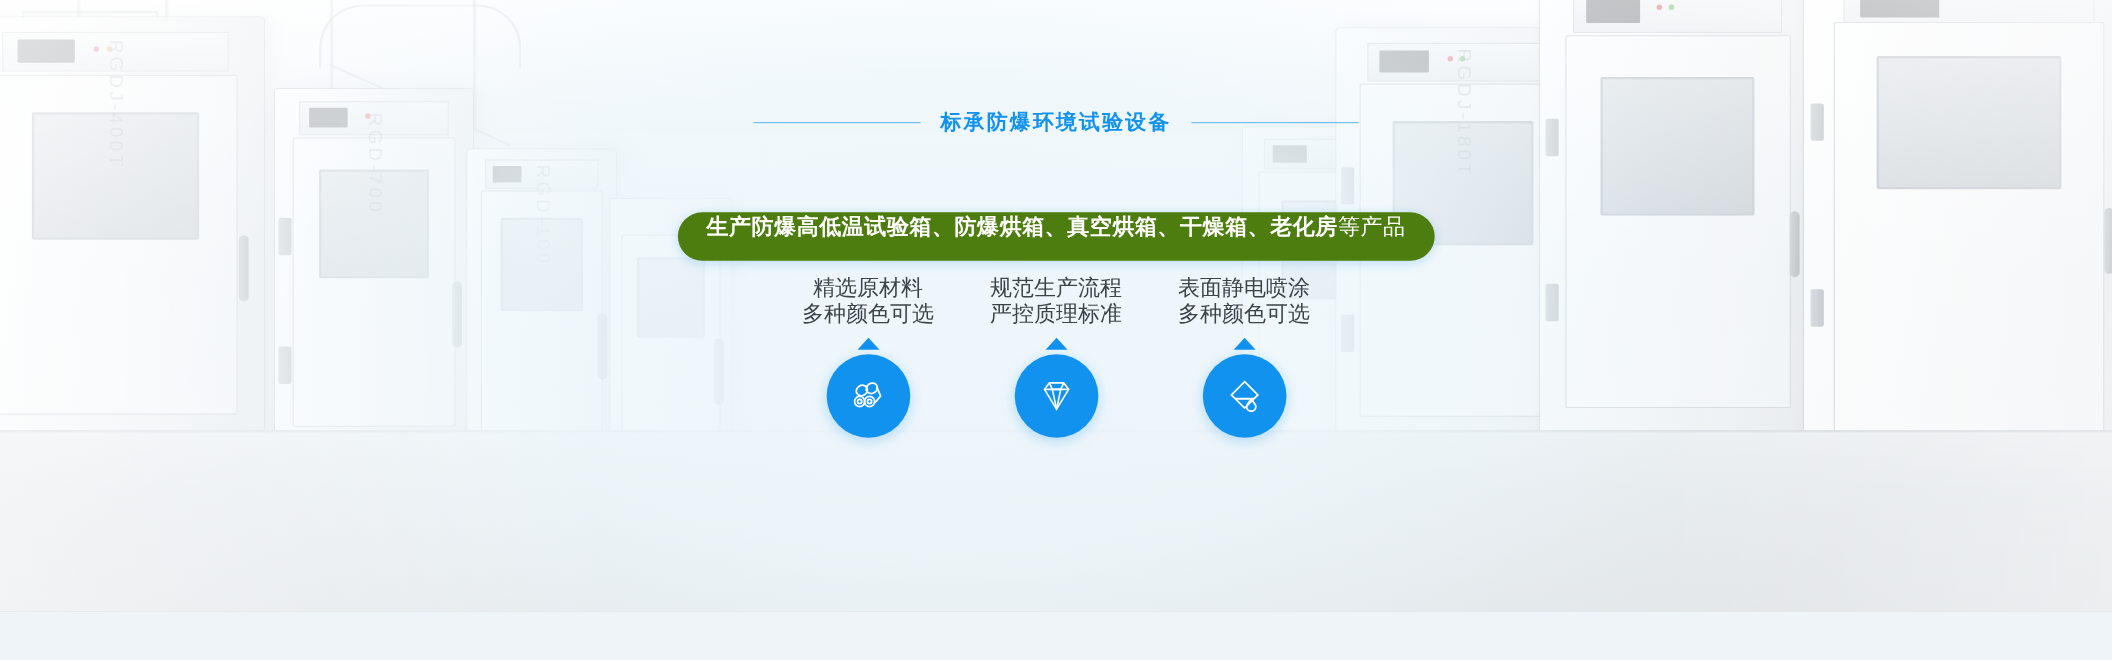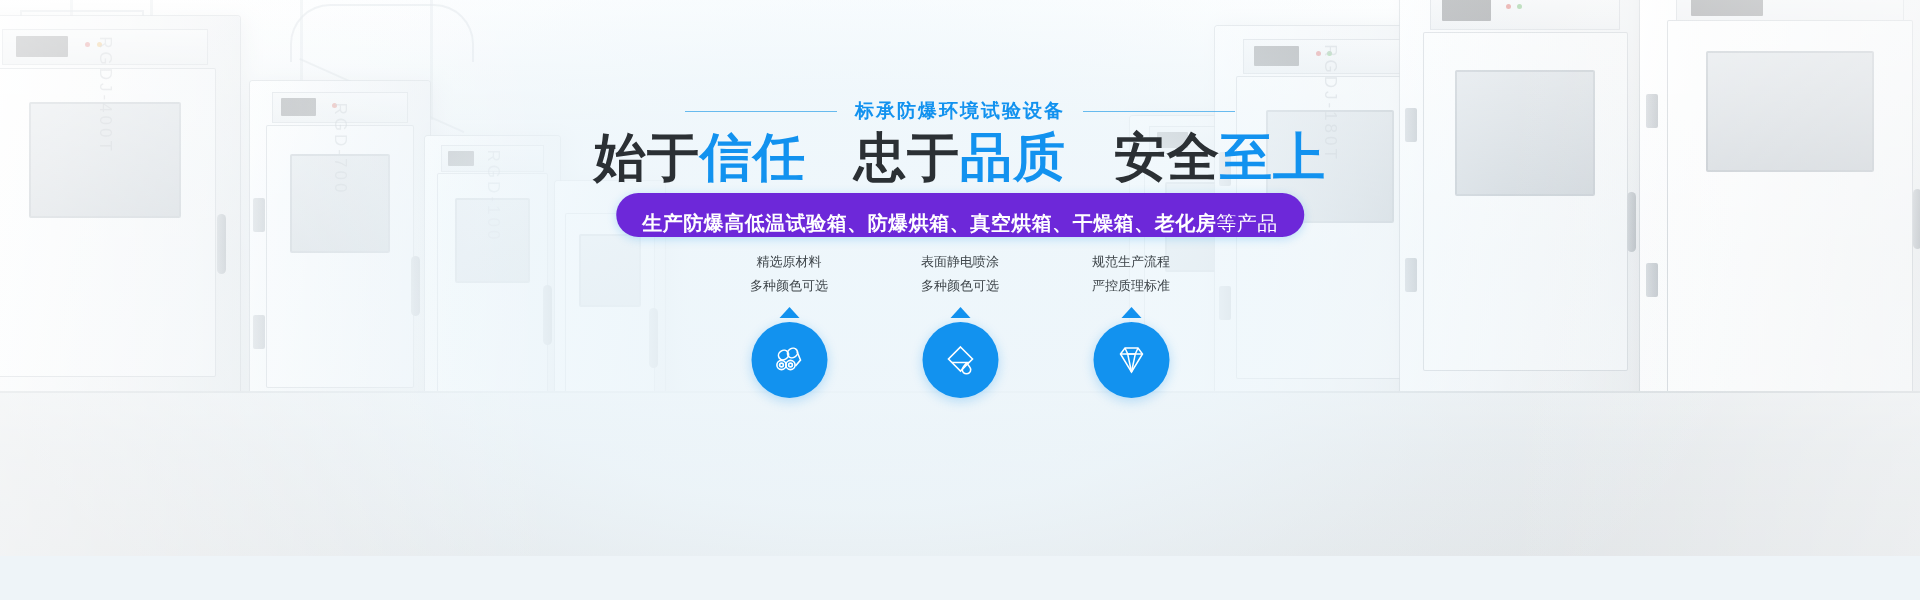--- a/index.html
+++ b/index.html
@@ -65,29 +65,29 @@
   .eyebrow{position:absolute;top:98px;left:0;width:1920px;display:flex;align-items:center;justify-content:center;gap:18px;}
   .eyebrow .rule{width:152px;height:1px;background:#3aa6ea;opacity:.75;}
   .eyebrow .txt{color:#1292ef;font-size:19px;font-weight:700;letter-spacing:2px;white-space:nowrap;}
 
   .headline{position:absolute;top:128px;left:0;width:1920px;text-align:center;
     font-size:52px;font-weight:700;letter-spacing:1px;color:#2b3034;white-space:nowrap;line-height:1.15;}
   .headline .gap{display:inline-block;width:48px;}
   .headline .hl{color:#1292ef;}
 
   .pill{position:absolute;top:193px;left:50%;transform:translateX(-50%);
-    background:#6d28d9;border-radius:22px;height:44px;display:flex;align-items:flex-end;
+    background:#4d7c0f;border-radius:22px;height:44px;display:flex;align-items:flex-start;
     padding:0 26px;box-shadow:0 2px 10px rgba(18,146,239,.25);}
   .pill .ptxt{color:#ffffff;font-size:20px;font-weight:700;white-space:nowrap;letter-spacing:.5px;}
   .pill .ptxt .thin{font-weight:400;}
 
   .features{position:absolute;top:250px;left:50%;transform:translateX(-50%);
     display:flex;gap:46px;}
   .feat{width:125px;display:flex;flex-direction:column;align-items:center;}
-  .feat .lines{text-align:center;color:#3d4449;font-size:13px;line-height:24px;white-space:nowrap;}
+  .feat .lines{text-align:center;color:#3d4449;font-size:20px;line-height:24px;white-space:nowrap;}
   .feat .arrow{width:0;height:0;margin-top:9px;
     border-left:10px solid transparent;border-right:10px solid transparent;border-bottom:11px solid #1292ef;}
   .circle{margin-top:4px;width:76px;height:76px;border-radius:50%;background:#1292ef;
     display:flex;align-items:center;justify-content:center;box-shadow:0 3px 12px rgba(18,146,239,.28);}
   .circle svg{display:block;}
 </style>
 </head>
 <body>
 
 <div class="banner">
@@ -227,23 +227,20 @@
   </div>
 
   <div class="content">
 
     <div class="eyebrow">
       <span class="rule"></span>
       <span class="txt">标承防爆环境试验设备</span>
       <span class="rule"></span>
     </div>
 
-    <div class="headline">
-      <span>始于</span><span class="hl">信任</span><span class="gap"></span><span>忠于</span><span class="hl">品质</span><span class="gap"></span><span>安全</span><span class="hl">至上</span>
-    </div>
 
     <div class="pill">
       <span class="ptxt"><span>生产防爆高低温试验箱、防爆烘箱、真空烘箱、干燥箱、老化房</span><span class="thin">等产品</span></span>
     </div>
 
     <div class="features">
 
       <div class="feat">
         <div class="lines">
           <div>精选原材料</div>
@@ -261,49 +258,49 @@
               <circle cx="20" cy="24" r="1.9"></circle>
               <path d="M26.5 10.5 L30 19 L25 25"></path>
             </svg>
           </span>
         </div>
       </div>
 
 
       <div class="feat">
         <div class="lines">
-          <div>表面静电喷涂</div>
-          <div>多种颜色可选</div>
-        </div>
-        <div class="arrow"></div>
-        <div class="circle">
-          <span>
-            <svg width="38" height="38" viewBox="0 0 38 38" fill="none" stroke="#ffffff" stroke-width="1.6">
-              <path d="M19 6 L31 18 L19 30 L7 18 Z"></path>
-              <path d="M10.5 21.5 H27.5"></path>
-              <path d="M25 22 c3.2 3.6 4.2 5 4.2 6.6 a4.2 4.2 0 0 1 -8.4 0 c0 -1.6 1 -3 4.2 -6.6 z"></path>
-            </svg>
-          </span>
-        </div>
-      </div>
-
-      <div class="feat">
-        <div class="lines">
           <div>规范生产流程</div>
           <div>严控质理标准</div>
         </div>
         <div class="arrow"></div>
         <div class="circle">
           <span>
             <svg width="38" height="38" viewBox="0 0 38 38" fill="none" stroke="#ffffff" stroke-width="1.5">
               <path d="M8 13 L12.5 7 H25.5 L30 13 L19 31 Z"></path>
               <path d="M8 13 H30"></path>
               <path d="M12.5 7 L15.2 13 L19 31"></path>
               <path d="M25.5 7 L22.8 13 L19 31"></path>
               <path d="M15.2 13 H22.8"></path>
             </svg>
           </span>
         </div>
       </div>
 
+      <div class="feat">
+        <div class="lines">
+          <div>表面静电喷涂</div>
+          <div>多种颜色可选</div>
+        </div>
+        <div class="arrow"></div>
+        <div class="circle">
+          <span>
+            <svg width="38" height="38" viewBox="0 0 38 38" fill="none" stroke="#ffffff" stroke-width="1.6">
+              <path d="M19 6 L31 18 L19 30 L7 18 Z"></path>
+              <path d="M10.5 21.5 H27.5"></path>
+              <path d="M25 22 c3.2 3.6 4.2 5 4.2 6.6 a4.2 4.2 0 0 1 -8.4 0 c0 -1.6 1 -3 4.2 -6.6 z"></path>
+            </svg>
+          </span>
+        </div>
+      </div>
+
     </div>
   </div>
 </div>
 
 </body></html>

